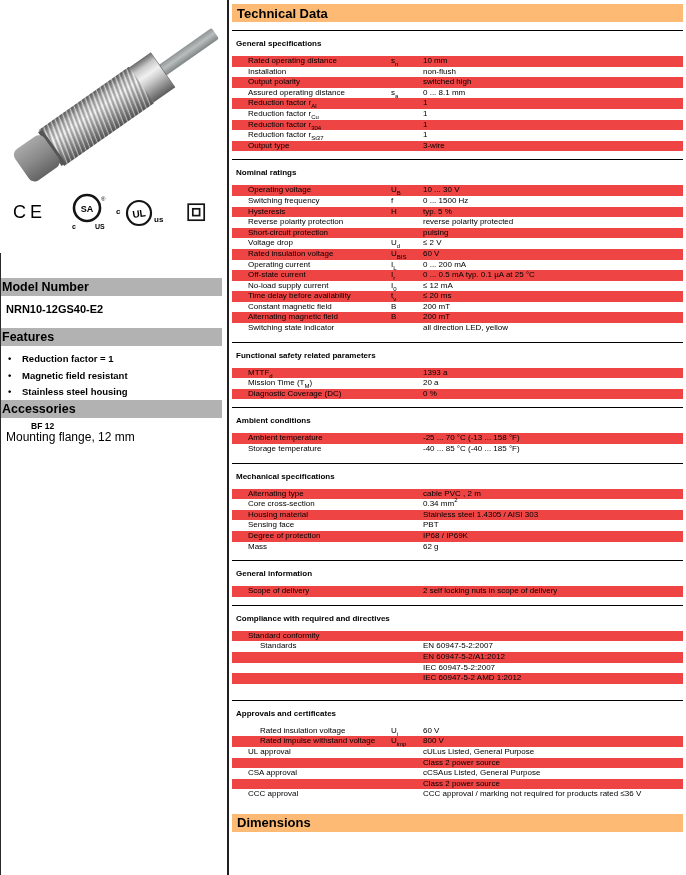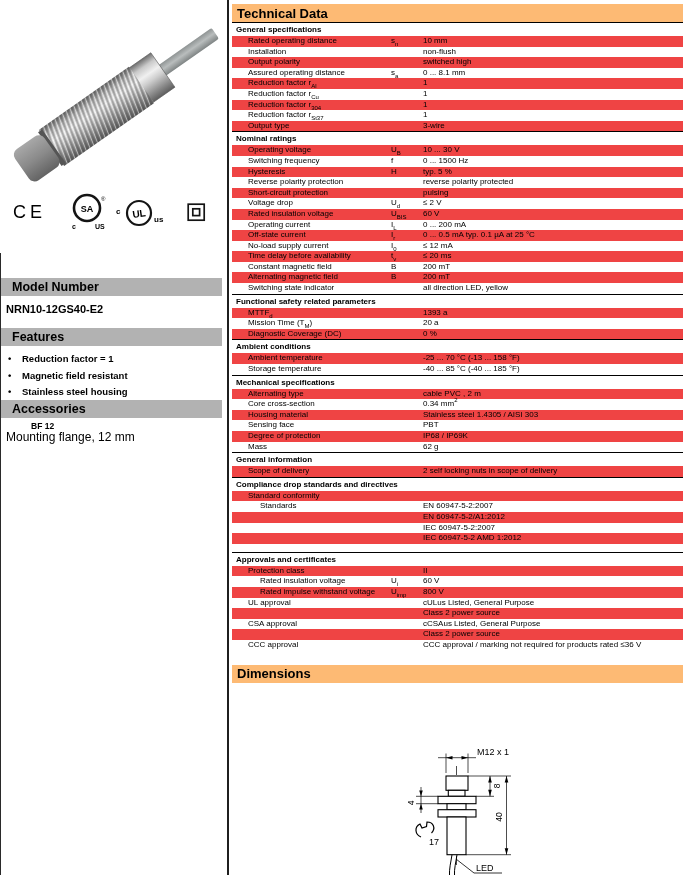--- a/index.html
+++ b/index.html
@@ -16,26 +16,26 @@
   .left-edge{position:absolute;left:0;top:253px;width:1px;height:622px;background:#2a2a2a;}
   .right-col{position:absolute;left:232px;top:0;width:451px;}
 
   
   .bar{background:#fdba74;height:18px;display:flex;align-items:center;
        font-weight:bold;color:#000;}
   .right-col .bar{font-size:13px;padding-left:5px;}
   .bar.tech{margin-top:4px;}
   .bar.dims{margin-top:14px;}
   .lbar{position:absolute;left:0;width:222px;height:18px;background:#b2b2b2;
-        display:flex;align-items:center;font-weight:bold;font-size:12.5px;padding-left:12px;box-sizing:border-box;}
+        display:flex;align-items:center;font-weight:bold;font-size:12.5px;padding-left:2px;box-sizing:border-box;}
 
   
   .tech-table{width:451px;}
-  .sec-h{border-top:1px solid #000;height:14px;display:flex;align-items:center;
-         font-weight:bold;font-size:8px;padding-left:4px;box-sizing:border-box;}
+  .sec-h{border-top:1px solid #000;height:26px;display:flex;align-items:center;
+         font-weight:bold;font-size:8px;padding-left:4px;box-sizing:border-box;margin-top:8px;}
   .trow{display:flex;height:10.6px;align-items:center;font-size:8px;line-height:10.6px;}
   .trow.shade{background:#ef4444;}
   .c-label{flex:none;width:159px;padding-left:16px;box-sizing:border-box;white-space:nowrap;}
   .c-label.ind2{padding-left:28px;}
   .c-sym{flex:none;width:32px;white-space:nowrap;}
   .c-val{flex:1;white-space:nowrap;}
   sub{font-size:6px;line-height:0;}
   sup{font-size:6px;line-height:0;}
   .sec-gap{background:#fff;}
 
@@ -330,21 +330,21 @@
           <div class="c-label">Mass</div>
           <div class="c-sym"></div>
           <div class="c-val">62 g</div>
         </div>
         <div class="sec-h">General information</div>
         <div class="trow shade">
           <div class="c-label">Scope of delivery</div>
           <div class="c-sym"></div>
           <div class="c-val">2 self locking nuts in scope of delivery</div>
         </div>
-        <div class="sec-h">Compliance drop standards and directives</div>
+        <div class="sec-h">Compliance with required and directives</div>
         <div class="trow shade">
           <div class="c-label">Standard conformity</div>
           <div class="c-sym"></div>
           <div class="c-val"></div>
         </div>
         <div class="trow">
           <div class="c-label ind2">Standards</div>
           <div class="c-sym"></div>
           <div class="c-val">EN 60947-5-2:2007</div>
         </div>
@@ -358,25 +358,20 @@
           <div class="c-sym"></div>
           <div class="c-val">IEC 60947-5-2:2007</div>
         </div>
         <div class="trow shade">
           <div class="c-label ind2"></div>
           <div class="c-sym"></div>
           <div class="c-val">IEC 60947-5-2 AMD 1:2012</div>
         </div>
         <div class="sec-gap" style="height: 8px;"></div>
         <div class="sec-h">Approvals and certificates</div>
-        <div class="trow shade">
-          <div class="c-label">Protection class</div>
-          <div class="c-sym"></div>
-          <div class="c-val">II</div>
-        </div>
         <div class="trow">
           <div class="c-label ind2">Rated insulation voltage</div>
           <div class="c-sym">U<sub>i</sub></div>
           <div class="c-val">60 V</div>
         </div>
         <div class="trow shade">
           <div class="c-label ind2">Rated impulse withstand voltage</div>
           <div class="c-sym">U<sub>imp</sub></div>
           <div class="c-val">800 V</div>
         </div>

